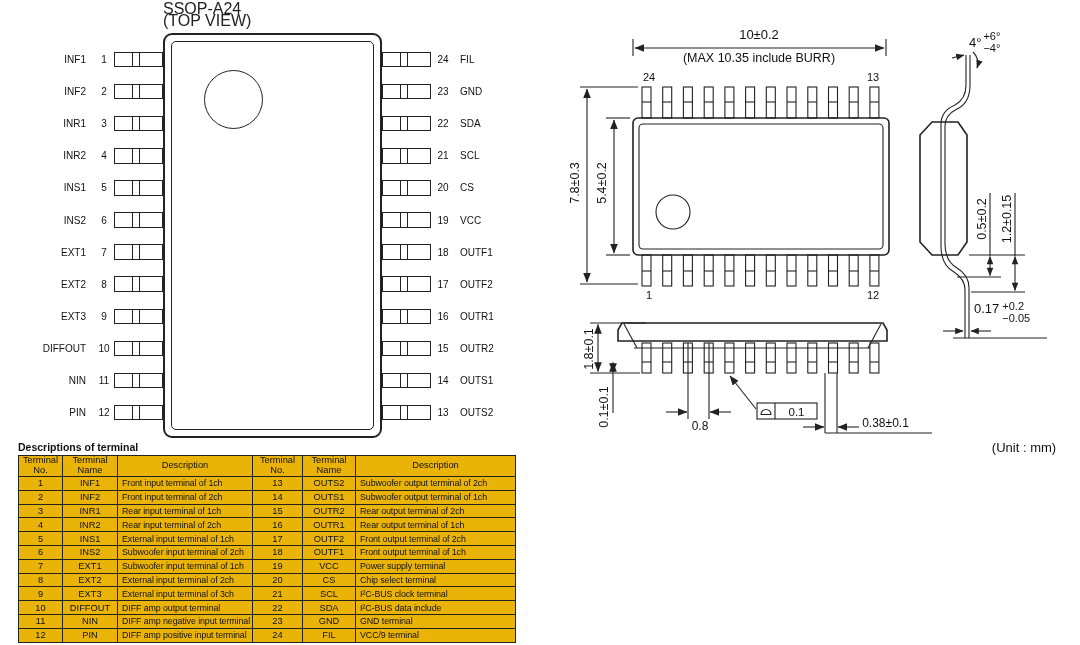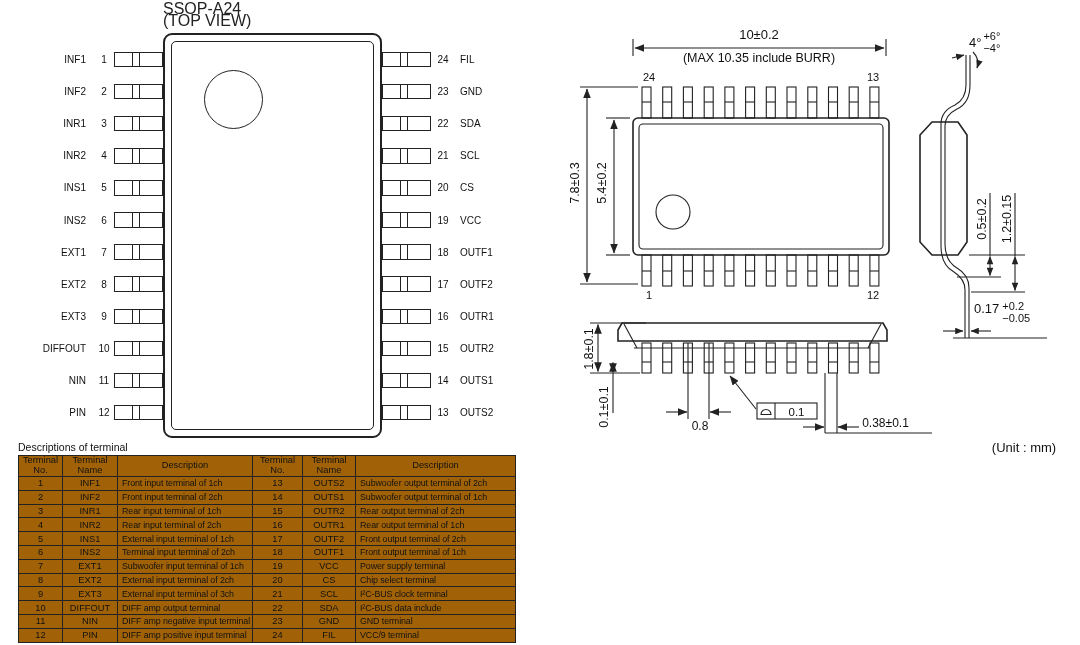--- a/index.html
+++ b/index.html
@@ -19,25 +19,25 @@
   .pr-right{left:382px;width:165px}
   .pr-left .pn{flex:1;text-align:right;padding-right:8px;white-space:nowrap}
   .pr-right .pn{flex:1;text-align:left;padding-left:5px;white-space:nowrap}
   .pu{width:20px;text-align:center}
   .pr-right .pu{width:24px}
   .prect{width:49px;height:15.5px;border:1.6px solid #222;box-sizing:border-box;flex:none;
          background:linear-gradient(to right,transparent 0,transparent 17px,#222 17px,#222 18.4px,
            transparent 18.4px,transparent 24px,#222 24px,#222 25.4px,transparent 25.4px)}
 
   
-  #tbl-title{position:absolute;left:18px;top:441px;font-size:10.5px;font-weight:normal}
+  #tbl-title{position:absolute;left:18px;top:441px;font-size:10.5px;font-weight:bold}
   #tgrid{position:absolute;left:18px;top:455px;display:grid;
          grid-template-columns:44px 55px 135px 50px 53px 160px;
          grid-template-rows:21px;grid-auto-rows:13.8px;
-         border-top:1.3px solid #222;border-left:1.3px solid #222;background:#a16207}
+         border-top:1.3px solid #222;border-left:1.3px solid #222;background:#eab308}
   .tc{border-right:1px solid #222;border-bottom:1px solid #222;box-sizing:border-box;
       display:flex;align-items:center;justify-content:center;font-size:9.3px;overflow:hidden;white-space:nowrap}
   .tc.th{flex-direction:column;line-height:9.6px;font-size:9.3px}
   .c-desc{justify-content:flex-start;padding-left:4px;font-size:8.9px;letter-spacing:-0.1px}
 
   
   svg{position:absolute}
   svg line,svg path,svg rect,svg circle{stroke:#222;fill:none;stroke-width:1.1}
   svg marker path{fill:#222;stroke:none}
   .thick{stroke-width:1.6}
@@ -232,21 +232,21 @@
     <div class="tc c-name">OUTR1</div>
     <div class="tc c-desc">Rear output terminal of 1ch</div>
     <div class="tc c-no">5</div>
     <div class="tc c-name">INS1</div>
     <div class="tc c-desc">External input terminal of 1ch</div>
     <div class="tc c-no">17</div>
     <div class="tc c-name">OUTF2</div>
     <div class="tc c-desc">Front output terminal of 2ch</div>
     <div class="tc c-no">6</div>
     <div class="tc c-name">INS2</div>
-    <div class="tc c-desc">Terminal input terminal of 2ch</div>
+    <div class="tc c-desc">Subwoofer input terminal of 2ch</div>
     <div class="tc c-no">18</div>
     <div class="tc c-name">OUTF1</div>
     <div class="tc c-desc">Front output terminal of 1ch</div>
     <div class="tc c-no">7</div>
     <div class="tc c-name">EXT1</div>
     <div class="tc c-desc">Subwoofer input terminal of 1ch</div>
     <div class="tc c-no">19</div>
     <div class="tc c-name">VCC</div>
     <div class="tc c-desc">Power supply terminal</div>
     <div class="tc c-no">8</div>

